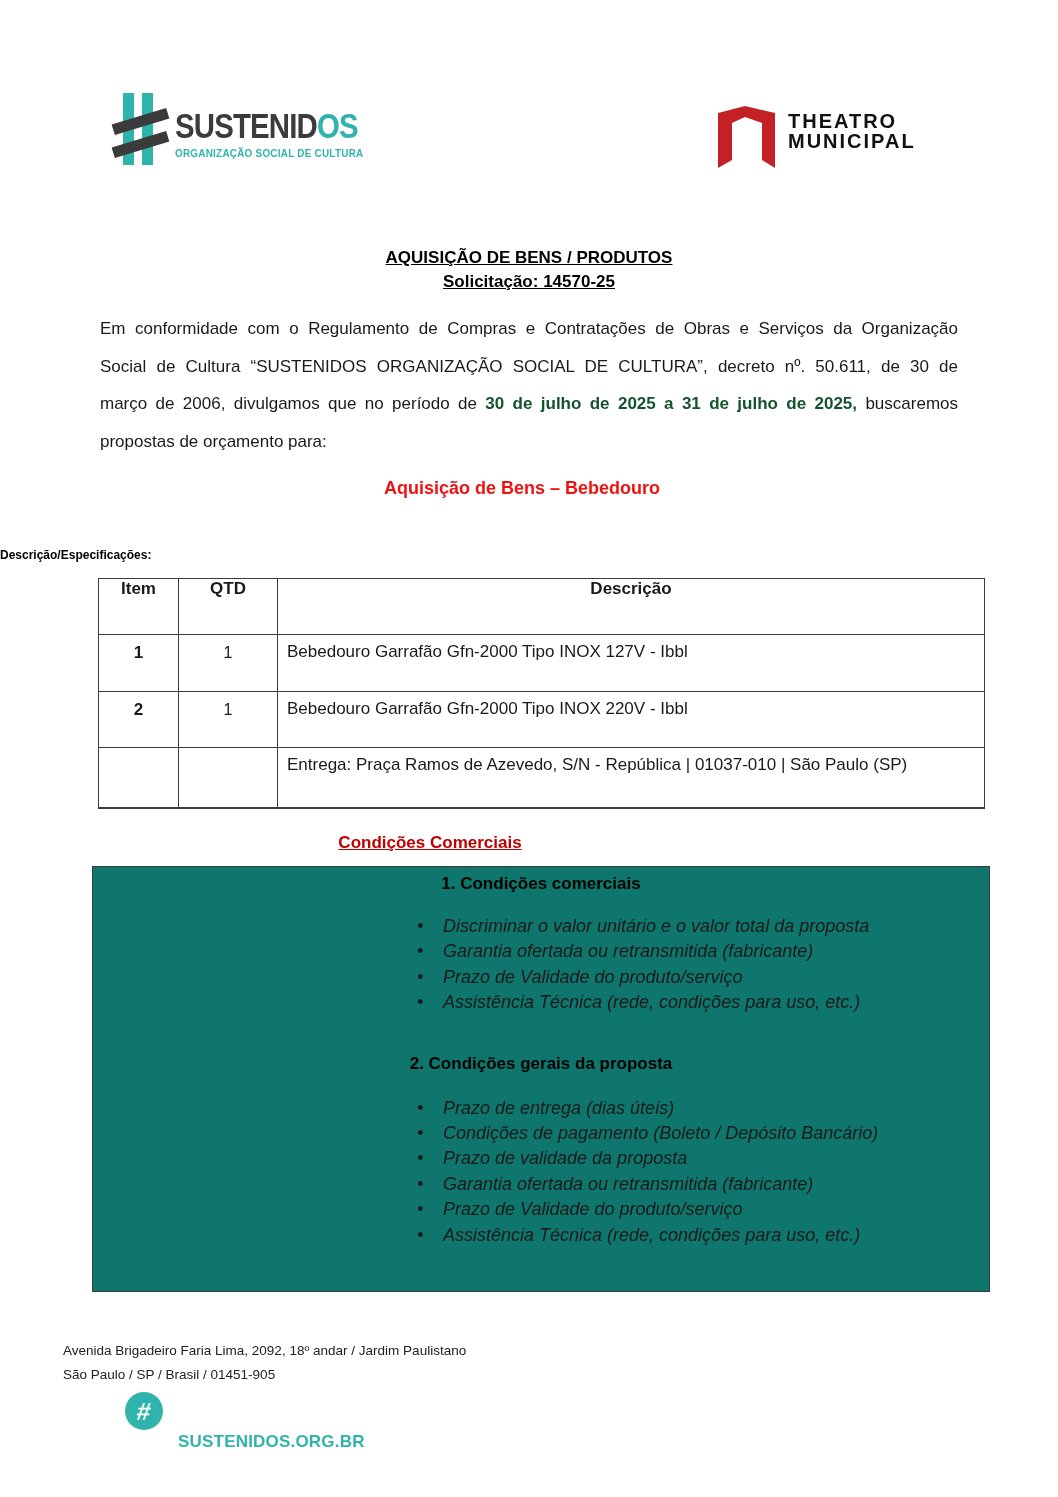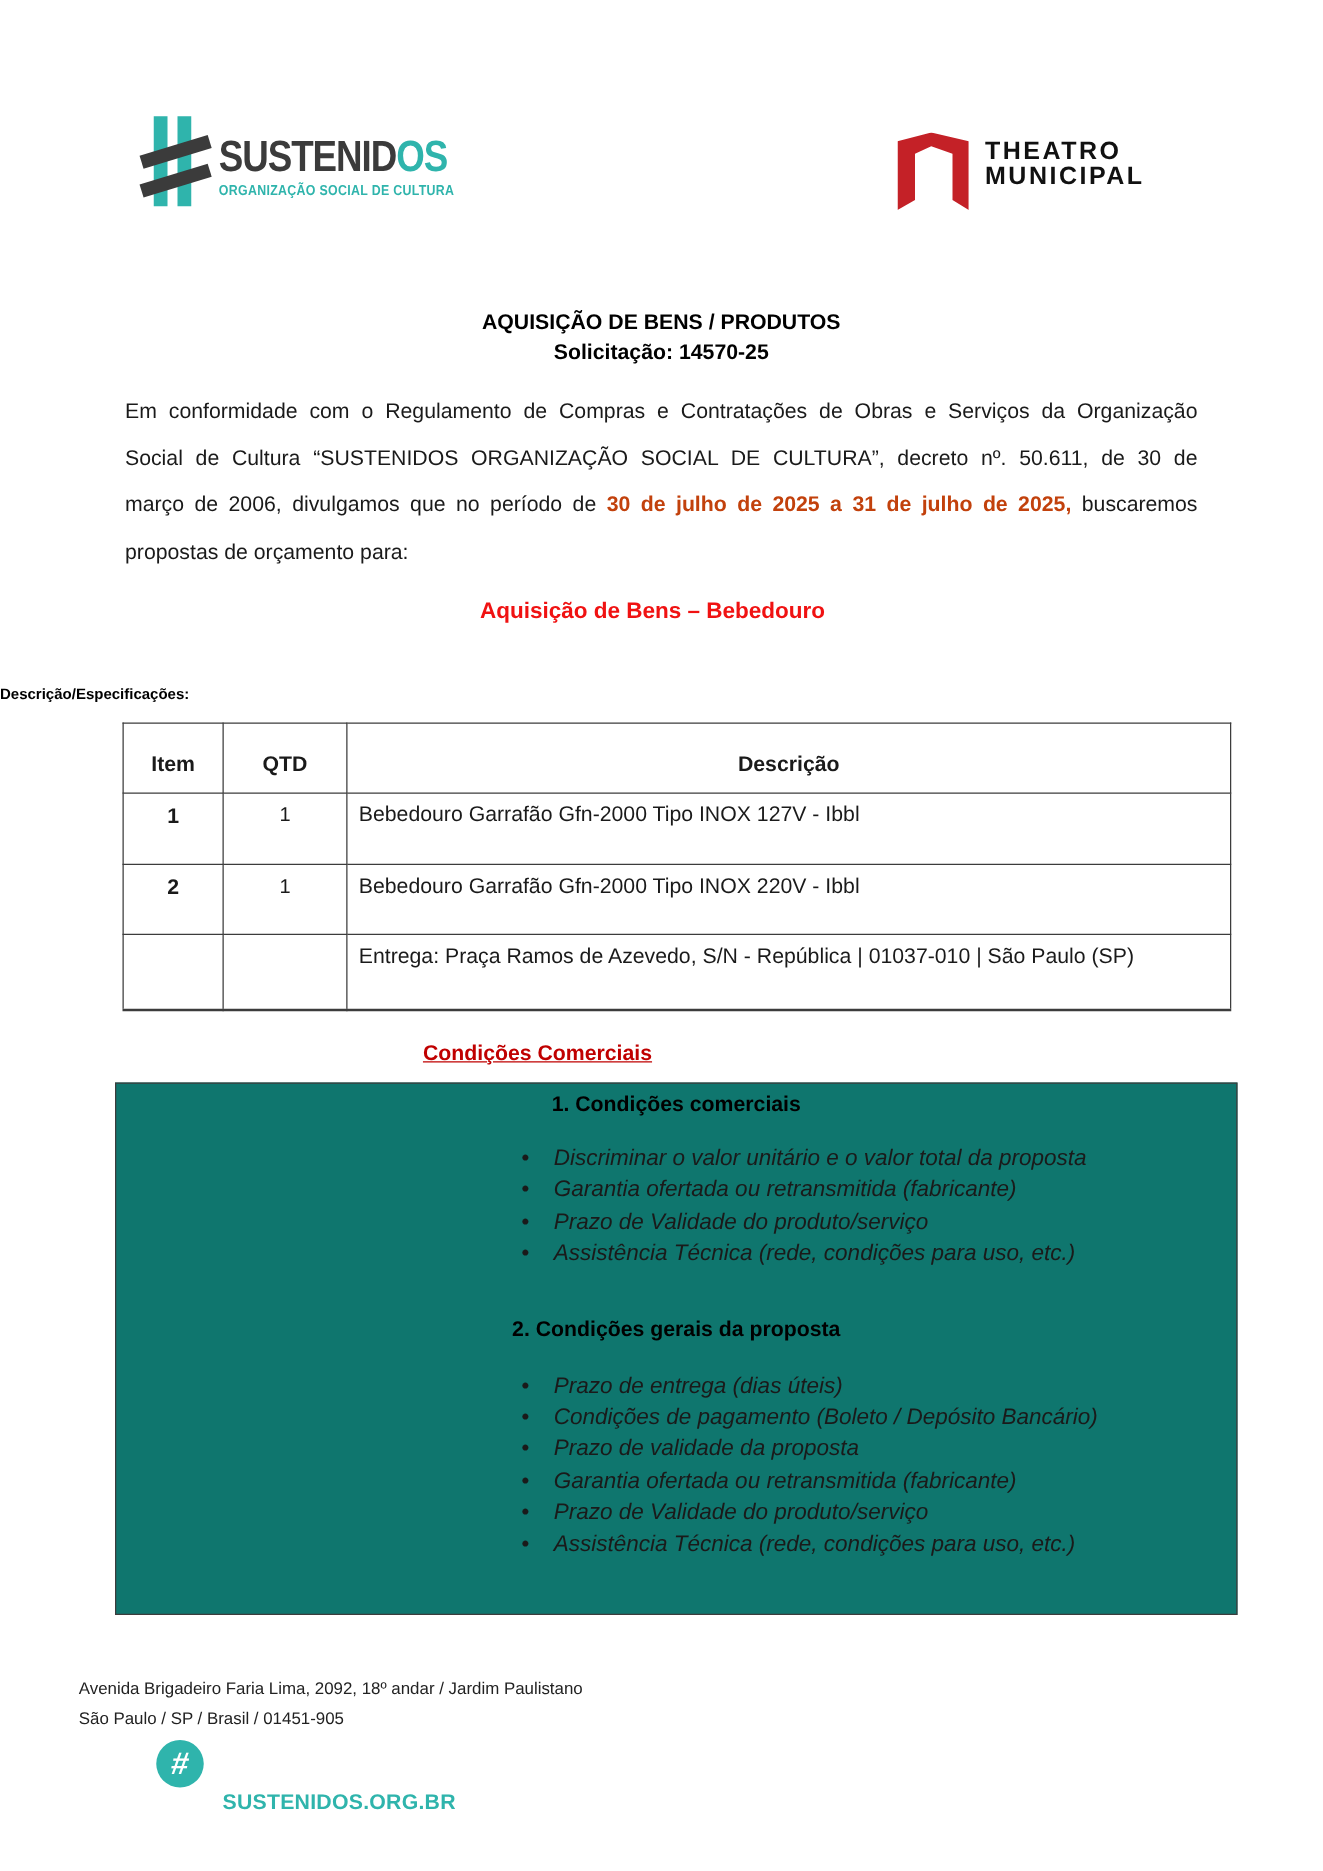--- a/index.html
+++ b/index.html
@@ -45,21 +45,21 @@
     font-size: 20px; font-weight: 800; color: #111111;
     letter-spacing: 2px; line-height: 20px; white-space: nowrap;
   }
 
   
   .doc-title {
     position: absolute; left: 0; top: 246px; width: 1058px;
     text-align: center; font-size: 17px; font-weight: bold;
     line-height: 24px; color: #000;
   }
-  .doc-title span { }
+  .doc-title span { text-decoration: underline; }
 
   
   .intro {
     position: absolute; left: 100px; top: 310px; width: 858px;
     font-size: 17px; line-height: 37.6px; color: #1a1a1a;
   }
   .intro .jline { text-align: justify; text-align-last: justify; }
   .intro .lline { text-align: left; }
   .intro .highlight { font-weight: bold; color: #C00000; }
 
@@ -83,21 +83,21 @@
     position: absolute; left: 98px; top: 578px; width: 886px;
     border-collapse: collapse; table-layout: fixed;
     border: 1px solid #3C3C3C; border-bottom-width: 2px;
   }
   .items-table th, .items-table td {
     border: 1px solid #3C3C3C; vertical-align: top; overflow: hidden;
   }
   .items-table col.c-item { width: 80px; }
   .items-table col.c-qtd  { width: 99px; }
   .items-table col.c-desc { width: 707px; }
-  .items-table th { font-size: 17px; font-weight: bold; text-align: center; padding-top: 23px; height: 56px; }
+  .items-table th { font-size: 17px; font-weight: bold; text-align: center; padding-top: 0; height: 56px; }
   .items-table td.item-cell { font-size: 17px; font-weight: bold; text-align: center; padding-top: 8px; }
   .items-table td.qtd-cell  { font-size: 16px; text-align: center; padding-top: 9px; }
   .items-table td.desc-cell { font-size: 17px; text-align: left; padding: 7px 8px 0 9px; }
   .items-table tr.r1 td { height: 57px; }
   .items-table tr.r2 td { height: 56px; }
   .items-table tr.r3 td { height: 60px; }
 
   
   .cond-box {
     position: absolute; left: 92px; top: 866px; width: 898px; height: 426px;
@@ -160,21 +160,21 @@
   </div>
 
   <div class="doc-title">
     <div><span>AQUISIÇÃO DE BENS / PRODUTOS</span></div>
     <div><span>Solicitação: 14570-25</span></div>
   </div>
 
   <div class="intro">
     <div class="jline">Em conformidade com o Regulamento de Compras e Contratações de Obras e Serviços da Organização</div>
     <div class="jline">Social de Cultura “SUSTENIDOS ORGANIZAÇÃO SOCIAL DE CULTURA”, decreto nº. 50.611, de 30 de</div>
-    <div class="jline"><span>março de 2006, divulgamos que no período de </span><span class="highlight" style="color: #c2410c;">30 de julho de 2025 a 31 de julho de 2025,</span><span> buscaremos</span></div>
+    <div class="jline"><span>março de 2006, divulgamos que no período de </span><span class="highlight" style="color: #14532d;">30 de julho de 2025 a 31 de julho de 2025,</span><span> buscaremos</span></div>
     <div class="lline">propostas de orçamento para:</div>
   </div>
 
   <div class="subject-heading" style="color: rgb(240, 18, 18);">Aquisição de Bens – Bebedouro</div>
 
   <div class="spec-heading">Descrição/Especificações:</div>
 
   <table class="items-table">
     <colgroup>
         <col class="c-item">

